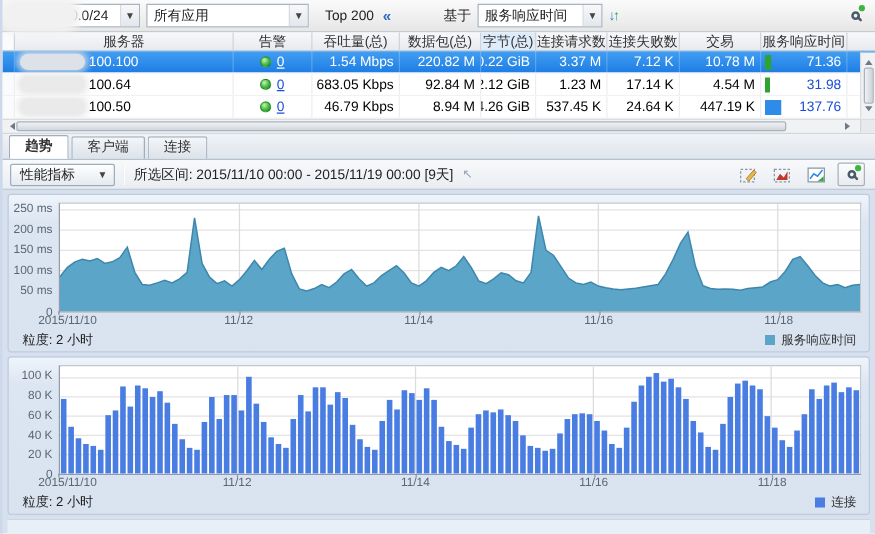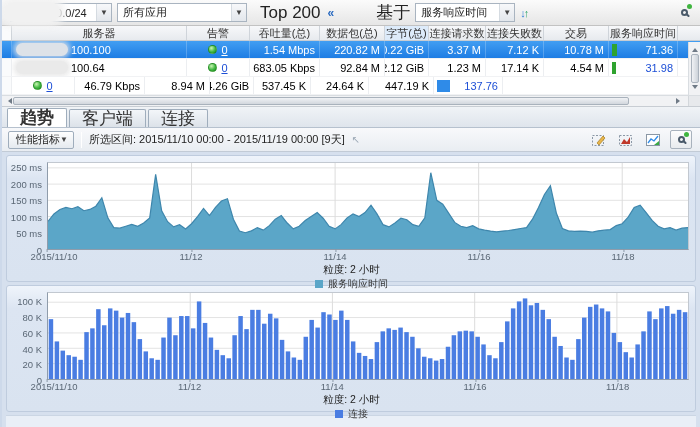--- a/index.html
+++ b/index.html
@@ -9,21 +9,21 @@
        border-left:2px solid #cdd9ea;}
   
   .tb{height:26px;display:flex;align-items:center;gap:5px;padding:0 5px 0 8px;
       background:linear-gradient(#fbfbfb,#e6e6e6);border-bottom:1px solid #c2c2c2;position:relative;}
   .blob-top{position:absolute;left:2px;top:2px;width:56px;height:20px;background:#f1f1f1;
       border-radius:11px;box-shadow:0 0 6px 5px rgba(241,241,241,.95);z-index:6;}
   .combo{display:flex;align-items:center;background:#fff;border:1px solid #a9b4c0;height:19px;
       padding:0 0 0 5px;font-size:11px;color:#222;white-space:nowrap;overflow:hidden;}
   .combo .car{margin-left:auto;font-size:8px;color:#444;border-left:1px solid #d5dbe1;
       padding:0 3px;height:100%;display:flex;align-items:center;background:linear-gradient(#f7f8fa,#e3e7ec);}
-  .lbl{font-size:17px;color:#222;white-space:nowrap;}
+  .lbl{font-size:11px;color:#222;white-space:nowrap;}
   .laquo{color:#2b6bc0;font-weight:bold;font-size:12px;padding:0 2px;}
   .numin{width:30px;height:18px;border:1px solid #a9b4c0;font-size:11px;text-align:right;
       padding:0 3px;font-family:inherit;margin-top:48px;}
   .sorticon{font-size:11px;font-weight:bold;letter-spacing:-2px;padding-right:3px;}
   .sorticon .d{color:#2f7fd6;} .sorticon .u{color:#2fa56a;}
   .search{display:flex;align-items:center;background:#fff;border:1px solid #a9b4c0;height:19px;
       width:90px;padding:0 5px;}
   .search input{border:none;outline:none;flex:1;font-size:10.5px;font-style:italic;color:#666;
       width:55px;background:transparent;font-family:inherit;}
   .mag{width:7px;height:7px;border:2px solid #2f6fd0;border-radius:50%;position:relative;
@@ -77,28 +77,28 @@
   .hscroll{height:11px;background:#f1f2f4;border-top:1px solid #d9dde1;display:flex;
       align-items:center;position:relative;}
   .hthumb{position:absolute;left:11px;width:616px;top:1px;bottom:1px;
       background:linear-gradient(#f0f2f5,#d2d7dd);border:1px solid #a9b2bc;border-radius:2px;}
   .hscroll .tri.right{position:absolute;right:14px;}
   .hcorner{position:absolute;right:0;top:0;bottom:0;width:12px;background:#e7e9ec;
       border-left:1px solid #d3d7db;}
   
   .tabs{height:21px;background:linear-gradient(#f0f3f6,#dfe5ec);border-bottom:1px solid #b6c1ce;
       display:flex;align-items:flex-end;padding:2px 0 0 5px;gap:2px;}
-  .tab{height:18px;line-height:17px;padding:0 12px;font-size:17px;color:#333;cursor:pointer;
+  .tab{height:18px;line-height:17px;padding:0 12px;font-size:11px;color:#333;cursor:pointer;
       background:linear-gradient(#f3f6f9,#dce2e9);border:1px solid #9fadbc;border-bottom:none;
       border-radius:2px 2px 0 0;white-space:nowrap;text-align:center;}
   .tab.active{background:#fff;font-weight:bold;height:19px;}
   
   .ttb{height:24px;background:linear-gradient(#f8f9fb,#e9edf2);border-bottom:1px solid #c2cbd6;
       display:flex;align-items:center;padding:0 8px 0 6px;gap:7px;}
-  .btn-metric{display:flex;align-items:center;gap:0;height:18px;border:1px solid #9fadbc;
+  .btn-metric{display:flex;align-items:center;gap:18px;height:18px;border:1px solid #9fadbc;
       background:linear-gradient(#fefefe,#e5eaef);padding:0 5px 0 7px;font-size:11px;
       border-radius:2px;color:#222;white-space:nowrap;}
   .btn-metric .car{font-size:8px;color:#444;}
   .vsep{width:1px;height:16px;background:#c3c9d1;border-right:1px solid #fff;}
   .range{font-size:11px;color:#222;white-space:nowrap;}
   .ptr{color:#97a4b2;font-size:10px;}
   .iconbtn{width:20px;height:18px;display:flex;align-items:center;justify-content:center;
       background:transparent;border:none;padding:0;}
   .iconbtn.boxed{border:1px solid #a8b2bd;background:linear-gradient(#fdfdfd,#e8ebee);
       border-radius:2px;position:relative;width:22px;height:19px;}
@@ -113,21 +113,21 @@
   .plot svg{position:absolute;left:0;top:0;width:100%;height:100%;display:block;}
   .ylab{position:absolute;right:5px;transform:translateY(-50%);font-size:9.5px;color:#5a6775;
       white-space:nowrap;}
   .xaxis{position:relative;height:13px;margin-left:38px;}
   .xlab{position:absolute;top:1px;font-size:9.5px;color:#5a6775;transform:translateX(-50%);
       white-space:nowrap;}
   .xlab.first{transform:translateX(-35%);}
   .xlab::before{content:'';position:absolute;left:50%;top:-2px;width:1px;height:3px;background:#8a98a6;}
   .xlab.first::before{left:35%;}
   .cfoot{display:flex;justify-content:space-between;align-items:center;height:18px;
-      padding:0 4px 0 9px;font-size:10.5px;color:#222;flex-direction:column;}
+      padding:0 4px 0 9px;font-size:10.5px;color:#222;}
   .lgd{display:flex;align-items:center;gap:5px;font-size:10px;color:#333;}
   .sq{width:8px;height:8px;display:inline-block;flex:none;}
   .bstrip{height:14px;background:#e9eff7;border-top:1px solid #cbd6e4;margin:0 0;}
 </style>
 </head>
 <body>
 
 <div class="app">
 
   <div class="tb">
@@ -212,20 +212,24 @@
       <div class="cell w-tx num">4.54 M</div>
       <div class="cell w-rsp respcell">
           <span class="minibar" style="width: 4px; background: rgb(47, 163, 47);"></span>
           <span class="rv">31.98</span>
         </div>
       <div class="cell w-vs"></div>
     </div>
 
     <div class="trow r2">
       <div class="cell w-gut"></div>
+      <div class="cell w-srv">
+          <span class="blob-ip"></span>
+          <span>100.50</span>
+        </div>
       <div class="cell w-alm" style="justify-content:center">
           <span class="adot"></span>
           <span class="alink">0</span>
         </div>
       <div class="cell w-thr num">46.79 Kbps</div>
       <div class="cell w-pkt num">8.94 M</div>
       <div class="cell w-byt num">4.26 GiB</div>
       <div class="cell w-req num">537.45 K</div>
       <div class="cell w-fal num">24.64 K</div>
       <div class="cell w-tx num">447.19 K</div>

